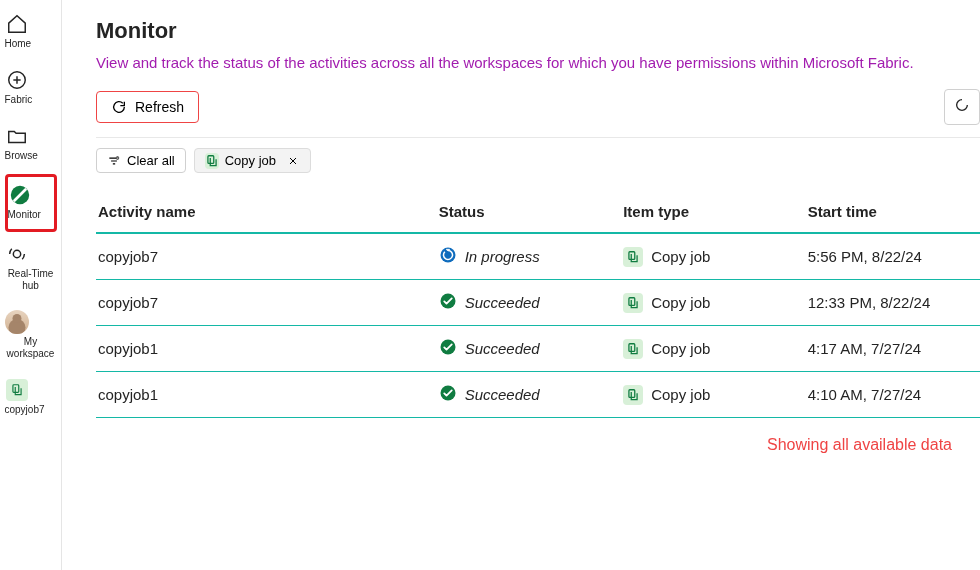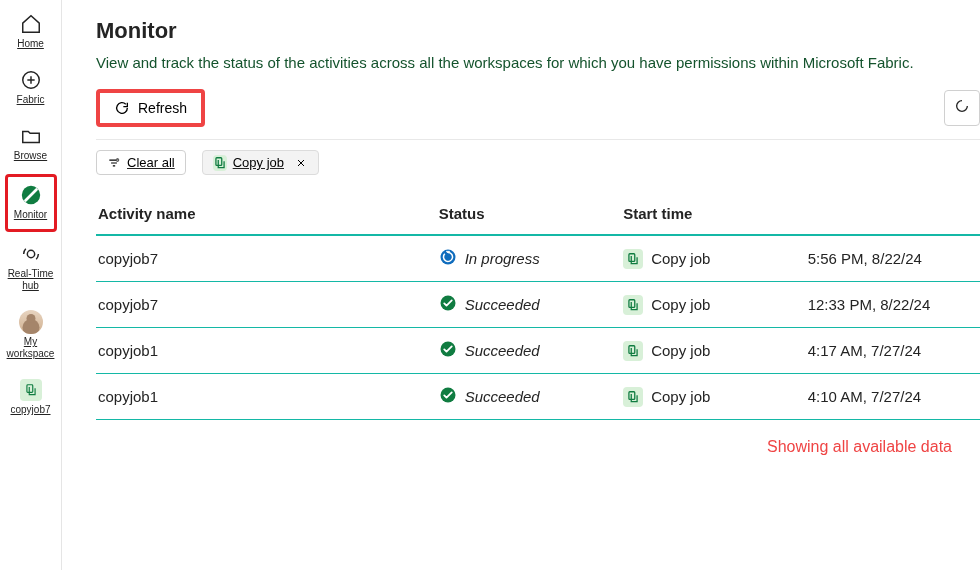--- a/index.html
+++ b/index.html
@@ -1,41 +1,41 @@
 <!DOCTYPE html>
 <html><head>
 <meta charset="utf-8">
 <style>
   * { box-sizing: border-box; margin: 0; padding: 0; }
   html, body { width: 980px; height: 570px; font-family: "Segoe UI", -apple-system, sans-serif; background: #fff; color: #242424; overflow: hidden; }
   .app { display: flex; width: 100%; height: 100%; }
 
   
   .sidebar { width: 62px; background: #fff; border-right: 1px solid #e5e5e5; display: flex; flex-direction: column; align-items: center; padding-top: 6px; }
-  .nav-item { width: 52px; display: flex; flex-direction: column; align-items: center; justify-content: center; padding: 6px 0 8px 0; cursor: pointer; border-radius: 6px; margin-bottom: 4px; text-align: center; text-decoration: underline; }
+  .nav-item { width: 52px; display: flex; flex-direction: column; align-items: flex-start; justify-content: center; padding: 6px 0 8px 0; cursor: pointer; border-radius: 6px; margin-bottom: 4px; text-align: center; }
   .nav-item .icon { width: 24px; height: 24px; display: flex; align-items: center; justify-content: center; color: #242424; }
   .nav-item .label { font-size: 10px; line-height: 12px; margin-top: 2px; color: #242424; }
   .nav-item.highlighted { border: 3px solid #e31b23; border-radius: 4px; }
   .avatar-img { width: 24px; height: 24px; border-radius: 50%; background: linear-gradient(#e8d4c0, #d0b090); position: relative; overflow: hidden; }
   .avatar-img::after { content: ""; position: absolute; left: 50%; top: 4px; transform: translateX(-50%); width: 9px; height: 9px; border-radius: 50%; background: #a5856a; box-shadow: 0 9px 0 4px #a5856a; }
   .copyjob-icon { width: 22px; height: 22px; border-radius: 4px; background: #d8f0d8; display: flex; align-items: center; justify-content: center; }
   .copyjob-icon svg { width: 14px; height: 14px; }
 
   
   .main { flex: 1; padding: 18px 0 0 34px; position: relative; }
   .page-title { font-size: 22px; font-weight: 600; margin-bottom: 10px; }
-  .page-subtitle { font-size: 15px; color: #14532d; margin-bottom: 18px; }
+  .page-subtitle { font-size: 15px; color: #a21caf; margin-bottom: 18px; }
   .toolbar { display: flex; align-items: center; gap: 12px; margin-bottom: 2px; }
-  .btn { display: inline-flex; align-items: center; gap: 8px; border: 4px solid #ef4444; background: #fff; border-radius: 4px; padding: 7px 14px; font-size: 14px; cursor: pointer; }
+  .btn { display: inline-flex; align-items: center; gap: 8px; border: 1px solid #ef4444; background: #fff; border-radius: 4px; padding: 7px 14px; font-size: 14px; cursor: pointer; }
   .btn .icon { width: 16px; height: 16px; display: flex; align-items: center; justify-content: center; }
   .right-btn { margin-left: auto; width: 36px; height: 36px; border: 1px solid #d0d0d0; border-radius: 4px; display: flex; align-items: center; justify-content: center; margin-right: 0; overflow: hidden; }
 
   hr.divider { border: none; border-top: 1px solid #e8e8e8; margin: 12px 0 10px 0; width: 100%; }
 
-  .filter-row { display: flex; align-items: center; gap: 16px; margin-bottom: 18px; text-decoration: underline; }
+  .filter-row { display: flex; align-items: center; gap: 8px; margin-bottom: 18px; }
   .chip { display: inline-flex; align-items: center; gap: 6px; border: 1px solid #d0d0d0; background: #fff; border-radius: 4px; padding: 4px 10px; font-size: 13px; cursor: pointer; }
   .chip .icon { width: 14px; height: 14px; display: flex; align-items: center; justify-content: center; }
   .chip.sub { background: #f3f3f3; border-color: #dcdcdc; }
   .chip .x { width: 14px; height: 14px; display: flex; align-items: center; justify-content: center; margin-left: 4px; }
 
   
   .table { width: 100%; }
   .thead, .trow { display: grid; grid-template-columns: 2.4fr 1.3fr 1.3fr 1.2fr; align-items: center; padding: 12px 2px; border-bottom: 1px solid #14b8a6; }
   .thead { font-weight: 600; font-size: 15px; border-width: 2px; }
   .trow { font-size: 15px; }
@@ -173,20 +173,21 @@
               <path d="M6 6l12 12M18 6L6 18"></path>
             </svg>
         </span>
       </button>
     </div>
 
     <div class="table">
       <div class="thead">
         <div>Activity name</div>
         <div>Status</div>
+        <div>Item type</div>
         <div>Start time</div>
       </div>
       <div id="tbody">
           <div class="trow">
             <div>copyjob7</div>
             <div class="cell-status">
               <span><svg class="status-icon" viewBox="0 0 24 24">
                   <circle cx="12" cy="12" r="10" fill="#0f6cbd"></circle>
                   <path d="M12 6a6 6 0 1 1-4.24 1.76" fill="none" stroke="#fff" stroke-width="2"></path>
                   <path d="M12 6l-2-2M12 6l2-2" stroke="#fff" stroke-width="2"></path>

